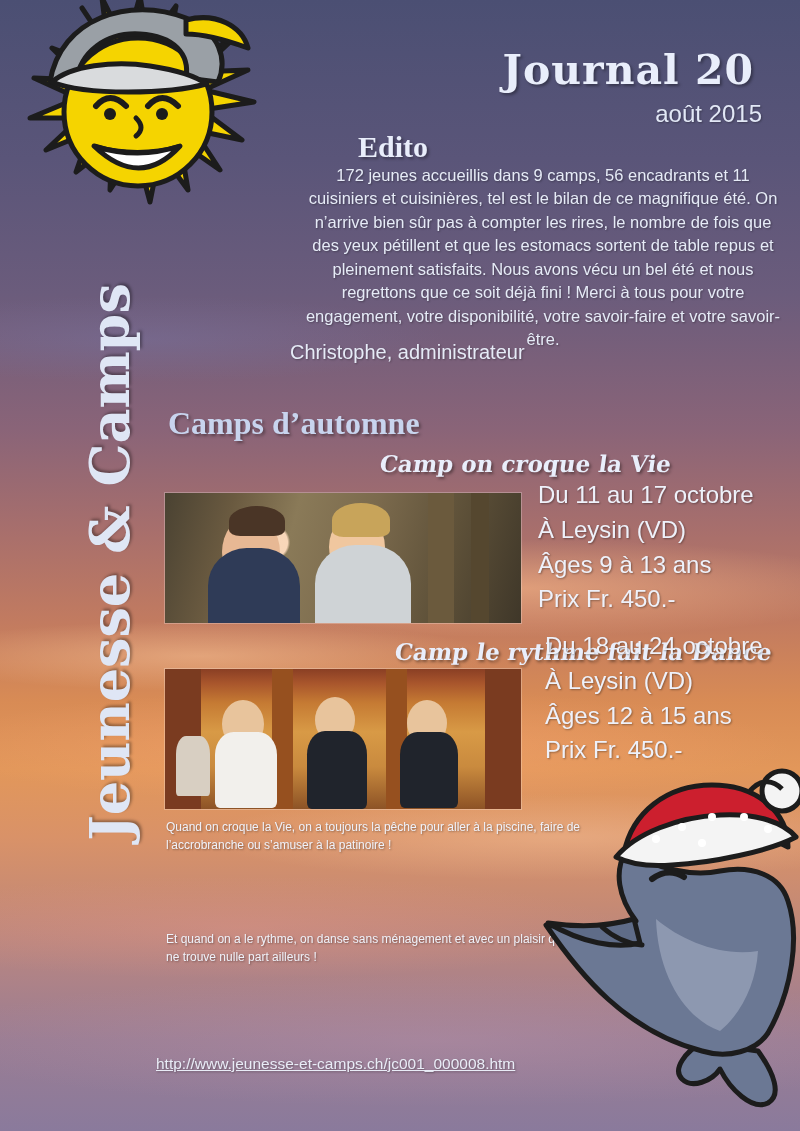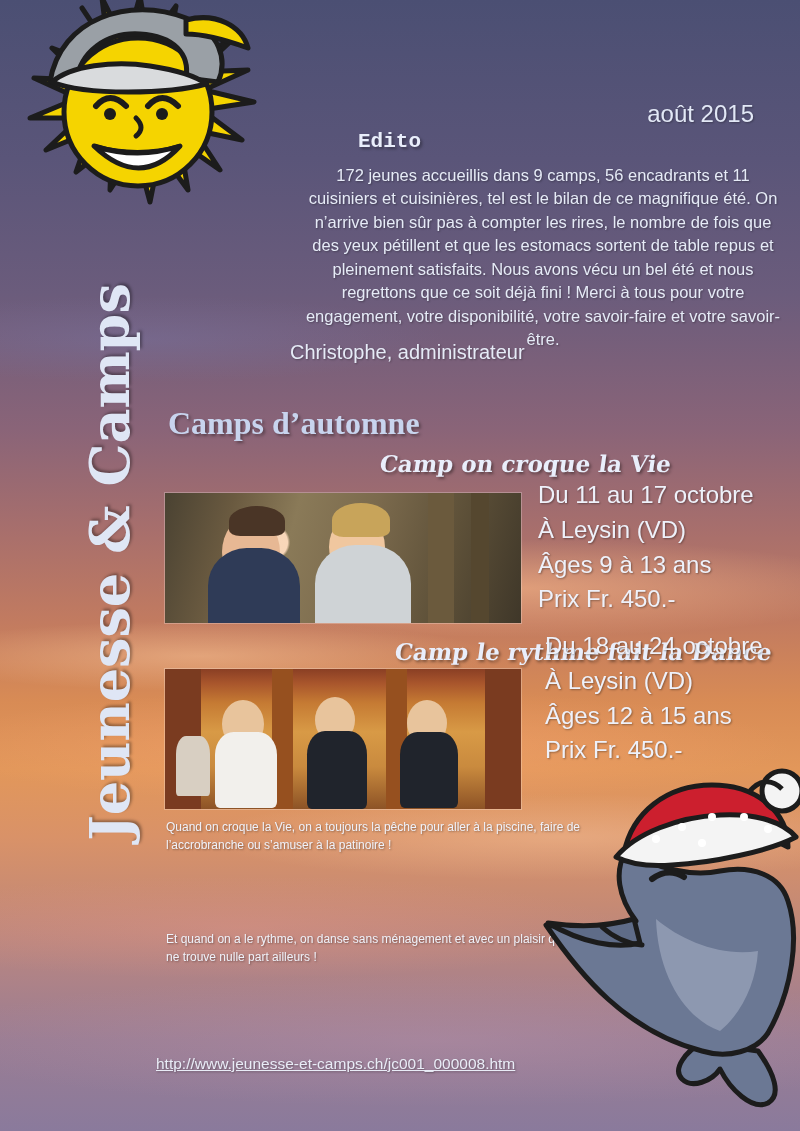--- a/index.html
+++ b/index.html
@@ -84,36 +84,36 @@
     top: 46px;
     font-family: "DejaVu Serif", serif;
     font-weight: bold;
     font-size: 41px;
     color: #e9eefb;
     letter-spacing: 1px;
     text-shadow: 2px 2px 3px rgba(0,0,0,0.35);
   }
   .journal-date {
     position: absolute;
-    right: 46px;
+    right: 38px;
     top: 100px;
     font-size: 24px;
     color: #e2e8f6;
     text-shadow: 1px 1px 2px rgba(0,0,0,0.3);
     text-align: center;
   }
 
   
   .edito-title {
     position: absolute;
     left: 358px;
     top: 130px;
-    font-family: Liberation Mono, monospace;
-    font-weight: bold;
-    font-size: 21px;
+    font-family: Liberation Serif, serif;
+    font-weight: bold;
+    font-size: 30px;
     color: #e9eefb;
     text-shadow: 2px 2px 3px rgba(0,0,0,0.35);
   }
   .edito-body {
     position: absolute;
     left: 290px;
     top: 164px;
     width: 480px;
     text-align: center;
     font-size: 16.5px;
@@ -261,20 +261,21 @@
         <path d="M146 128 q10 10 0 18" fill="none" stroke="#1c1c1c" stroke-width="5" stroke-linecap="round"></path>
 
         <path d="M104 156 q46 44 86 0 q-42 14 -86 0 Z" fill="#ffffff" stroke="#1c1c1c" stroke-width="5" stroke-linejoin="round"></path>
         <path d="M104 156 q44 12 86 0" fill="none" stroke="#1c1c1c" stroke-width="4"></path>
       </g>
     </svg>
   </div>
 
   <div class="side-title">Jeunesse &amp; Camps</div>
 
+  <div class="journal-title">Journal 20</div>
   <div class="journal-date">août 2015</div>
 
   <div class="edito-title">Edito</div>
   <div class="edito-body">172 jeunes accueillis dans 9 camps, 56 encadrants et 11 cuisiniers et cuisinières, tel est le bilan de ce magnifique été. On n’arrive bien sûr pas à compter les rires, le nombre de fois que des yeux pétillent et que les estomacs sortent de table repus et pleinement satisfaits. Nous avons vécu un bel été et nous regrettons que ce soit déjà fini ! Merci à tous pour votre engagement, votre disponibilité, votre savoir-faire et votre savoir-être.</div>
   <div class="edito-sign">Christophe, administrateur</div>
 
   <div class="section-title">Camps d’automne</div>
 
   <div class="camp-heading" id="camp1-heading">Camp on croque la Vie</div>
   <div class="camp-photo" id="camp1-photo">

